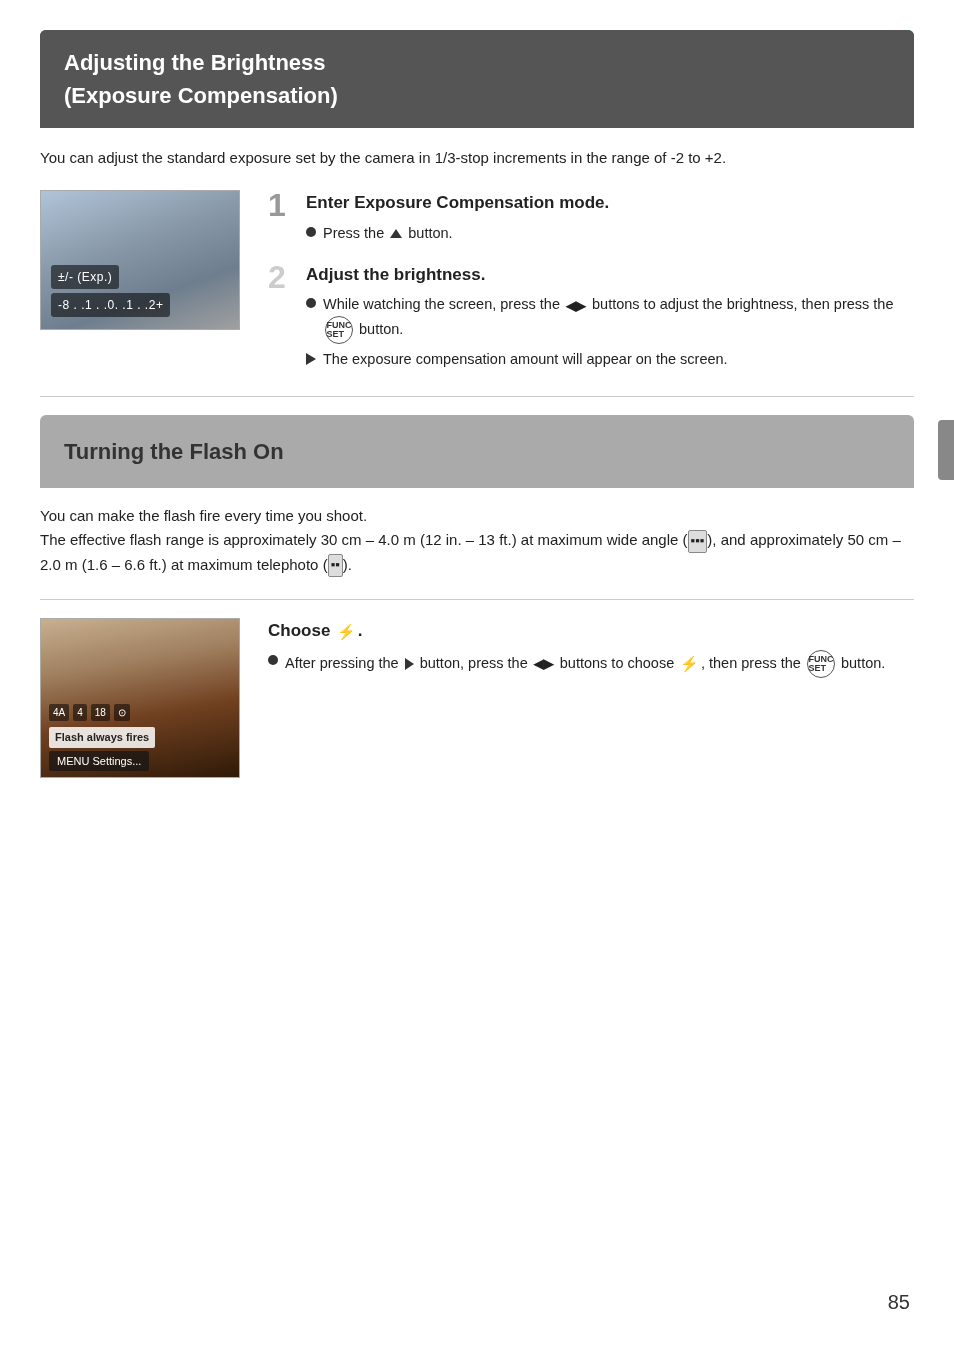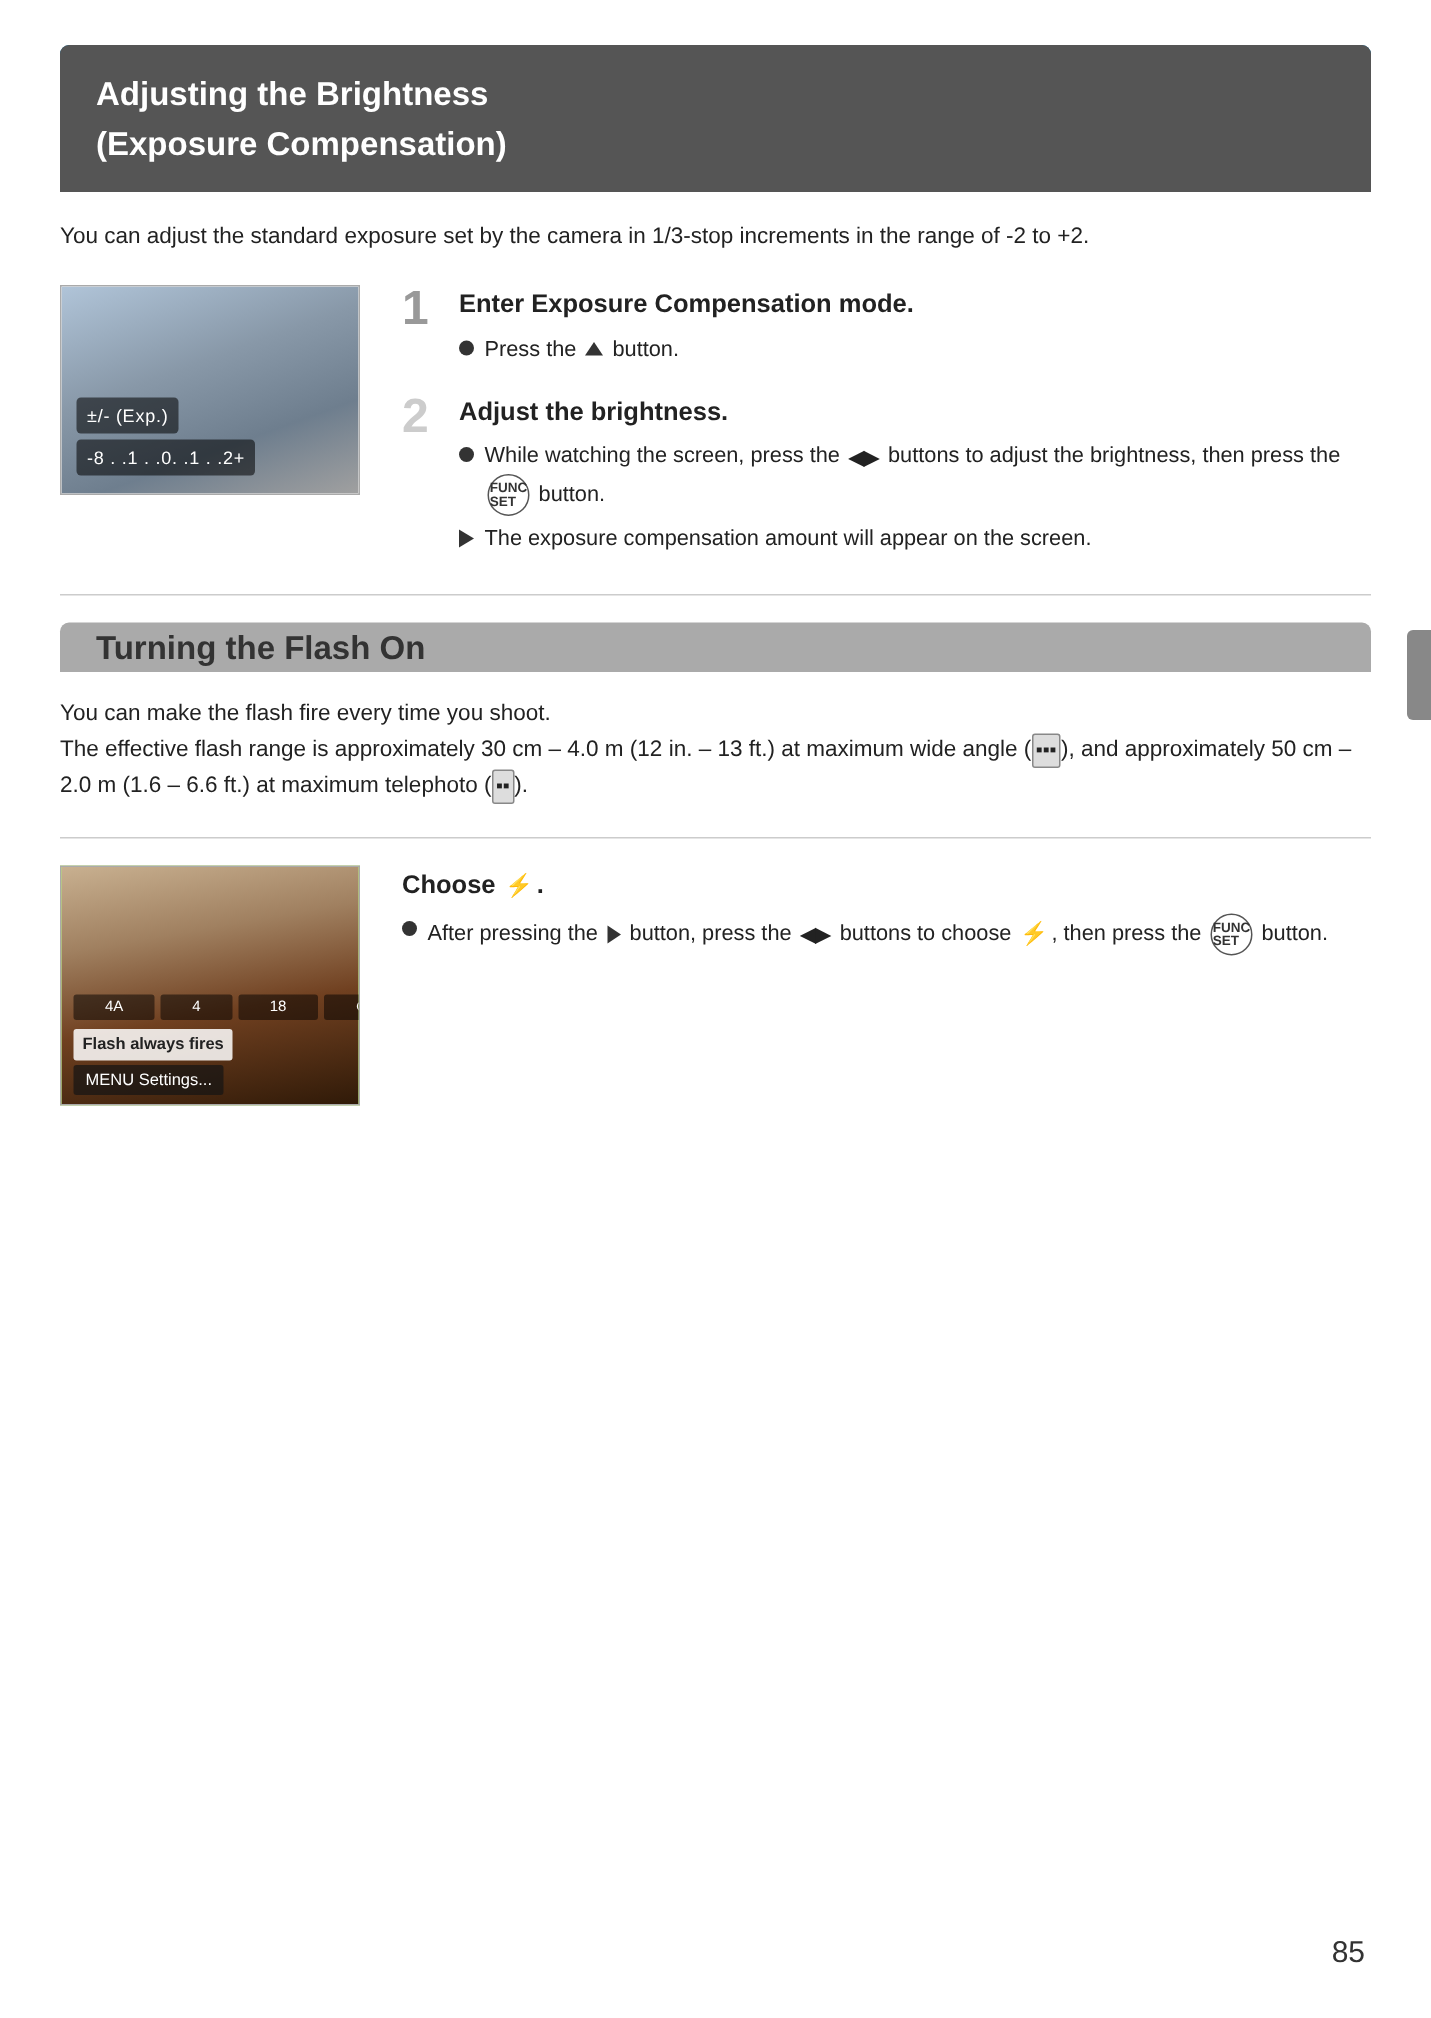--- a/index.html
+++ b/index.html
@@ -43,21 +43,21 @@
       display: flex;
       flex-direction: row;
       gap: 28px;
       margin-bottom: 18px;
       align-items: flex-start;
     }
 
     .step-image {
       width: 200px;
       min-width: 200px;
-      background: #bef264;
+      background: #6d28d9;
       border: 1px solid #aaa;
       height: 140px;
       display: flex;
       flex-direction: column;
       align-items: center;
       justify-content: flex-end;
       overflow: hidden;
       position: relative;
       flex-shrink: 0;
     }
@@ -210,21 +210,21 @@
       border-top: 1.5px solid #ccc;
       margin: 22px 0 18px 0;
     }
 
     
     .flash-section-header {
       background: #aaa;
       color: #333;
       font-weight: bold;
       font-size: 22px;
-      padding: 0 24px;
+      padding: 20px 24px;
       border-radius: 6px 6px 0 0;
       font-family: Arial Black, Arial, sans-serif;
       margin-bottom: 0;
     }
 
     .flash-intro {
       margin: 16px 0 16px 0;
       font-size: 15px;
       line-height: 1.6;
     }
@@ -265,21 +265,21 @@
       display: flex;
       gap: 4px;
       margin-bottom: 6px;
       align-items: center;
     }
 
     .cam-icon-box {
       background: rgba(0,0,0,0.5);
       color: #fff;
       font-size: 10px;
-      padding: 1px 21px;
+      padding: 1px 4px;
       border-radius: 2px;
     }
 
     
     .page-number {
       position: absolute;
       bottom: 28px;
       right: 44px;
       font-size: 20px;
       color: #333;

